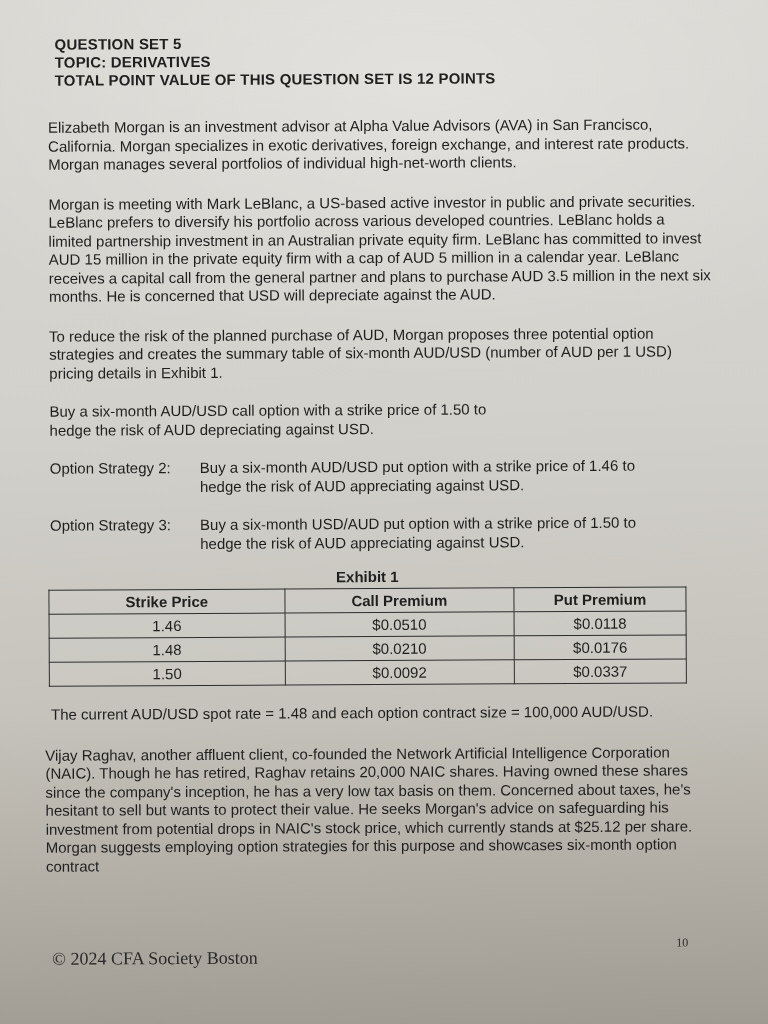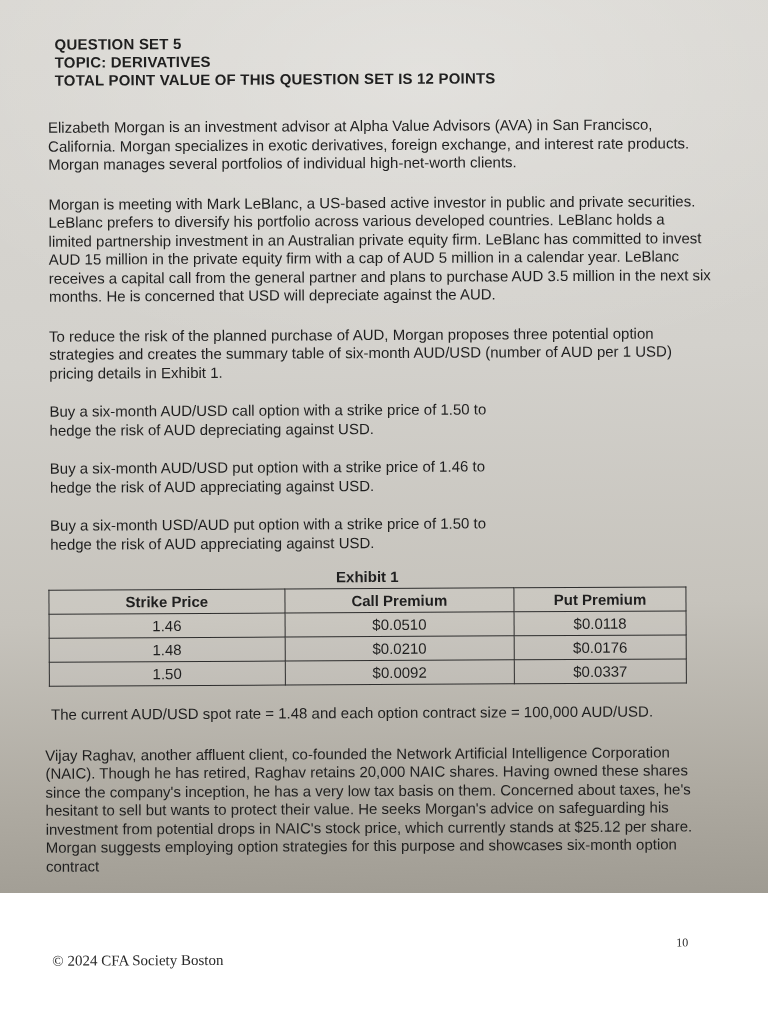--- a/index.html
+++ b/index.html
@@ -8,21 +8,21 @@
   }
   body {
     width: 768px;
     height: 1024px;
     overflow: hidden;
     font-family: "Liberation Sans", sans-serif;
     color: #1f1f1f;
   }
   .photo {
     width: 768px;
-    height: 893px;
+    height: 1024px;
     position: relative;
     background:
       radial-gradient(ellipse 900px 500px at 55% 8%, rgba(255,255,255,0.28), rgba(255,255,255,0) 60%),
       linear-gradient(178deg, #d9d7d2 0%, #d3d1cc 40%, #c6c3bc 68%, #aeaaa1 88%, #9f9b92 100%);
   }
   .page-content {
     position: absolute;
     left: 0;
     top: 0;
     width: 768px;
@@ -92,21 +92,21 @@
   .col-strike { width: 37%; }
   .col-call   { width: 36%; }
   .col-put    { width: 27%; }
   .para-spot { margin-top: 19px; }
   .para-raghav { margin-top: 22px; margin-left: 44px; }
   .footer-copyright {
     position: absolute;
     left: 50px;
     bottom: 56px;
     font-family: "Liberation Serif", serif;
-    font-size: 15px;
+    font-size: 18px;
     color: #2a2a2a;
   }
   .footer-page-number {
     position: absolute;
     right: 82px;
     bottom: 72px;
     font-family: "Liberation Serif", serif;
     font-size: 12px;
     color: #2a2a2a;
   }
@@ -127,23 +127,25 @@
 
     <div class="para">Morgan is meeting with Mark LeBlanc, a US-based active investor in public and private securities. LeBlanc prefers to diversify his portfolio across various developed countries. LeBlanc holds a limited partnership investment in an Australian private equity firm. LeBlanc has committed to invest AUD 15 million in the private equity firm with a cap of AUD 5 million in a calendar year. LeBlanc receives a capital call from the general partner and plans to purchase AUD 3.5 million in the next six months. He is concerned that USD will depreciate against the AUD.</div>
 
     <div class="para">To reduce the risk of the planned purchase of AUD, Morgan proposes three potential option strategies and creates the summary table of six-month AUD/USD (number of AUD per 1 USD) pricing details in Exhibit 1.</div>
 
     <div class="strategies">
       <div class="strategy-row">
         <div class="strategy-text">Buy a six-month AUD/USD call option with a strike price of 1.50 to hedge the risk of AUD depreciating against USD.</div>
       </div>
       <div class="strategy-row">
+        <div class="strategy-label">Option Strategy 2:</div>
         <div class="strategy-text">Buy a six-month AUD/USD put option with a strike price of 1.46 to hedge the risk of AUD appreciating against USD.</div>
       </div>
       <div class="strategy-row">
+        <div class="strategy-label">Option Strategy 3:</div>
         <div class="strategy-text">Buy a six-month USD/AUD put option with a strike price of 1.50 to hedge the risk of AUD appreciating against USD.</div>
       </div>
     </div>
 
     <div class="exhibit">
       <div class="exhibit-title">Exhibit 1</div>
       <table class="exhibit-table">
         <thead>
           <tr>
             <th class="col-strike">Strike Price</th>

